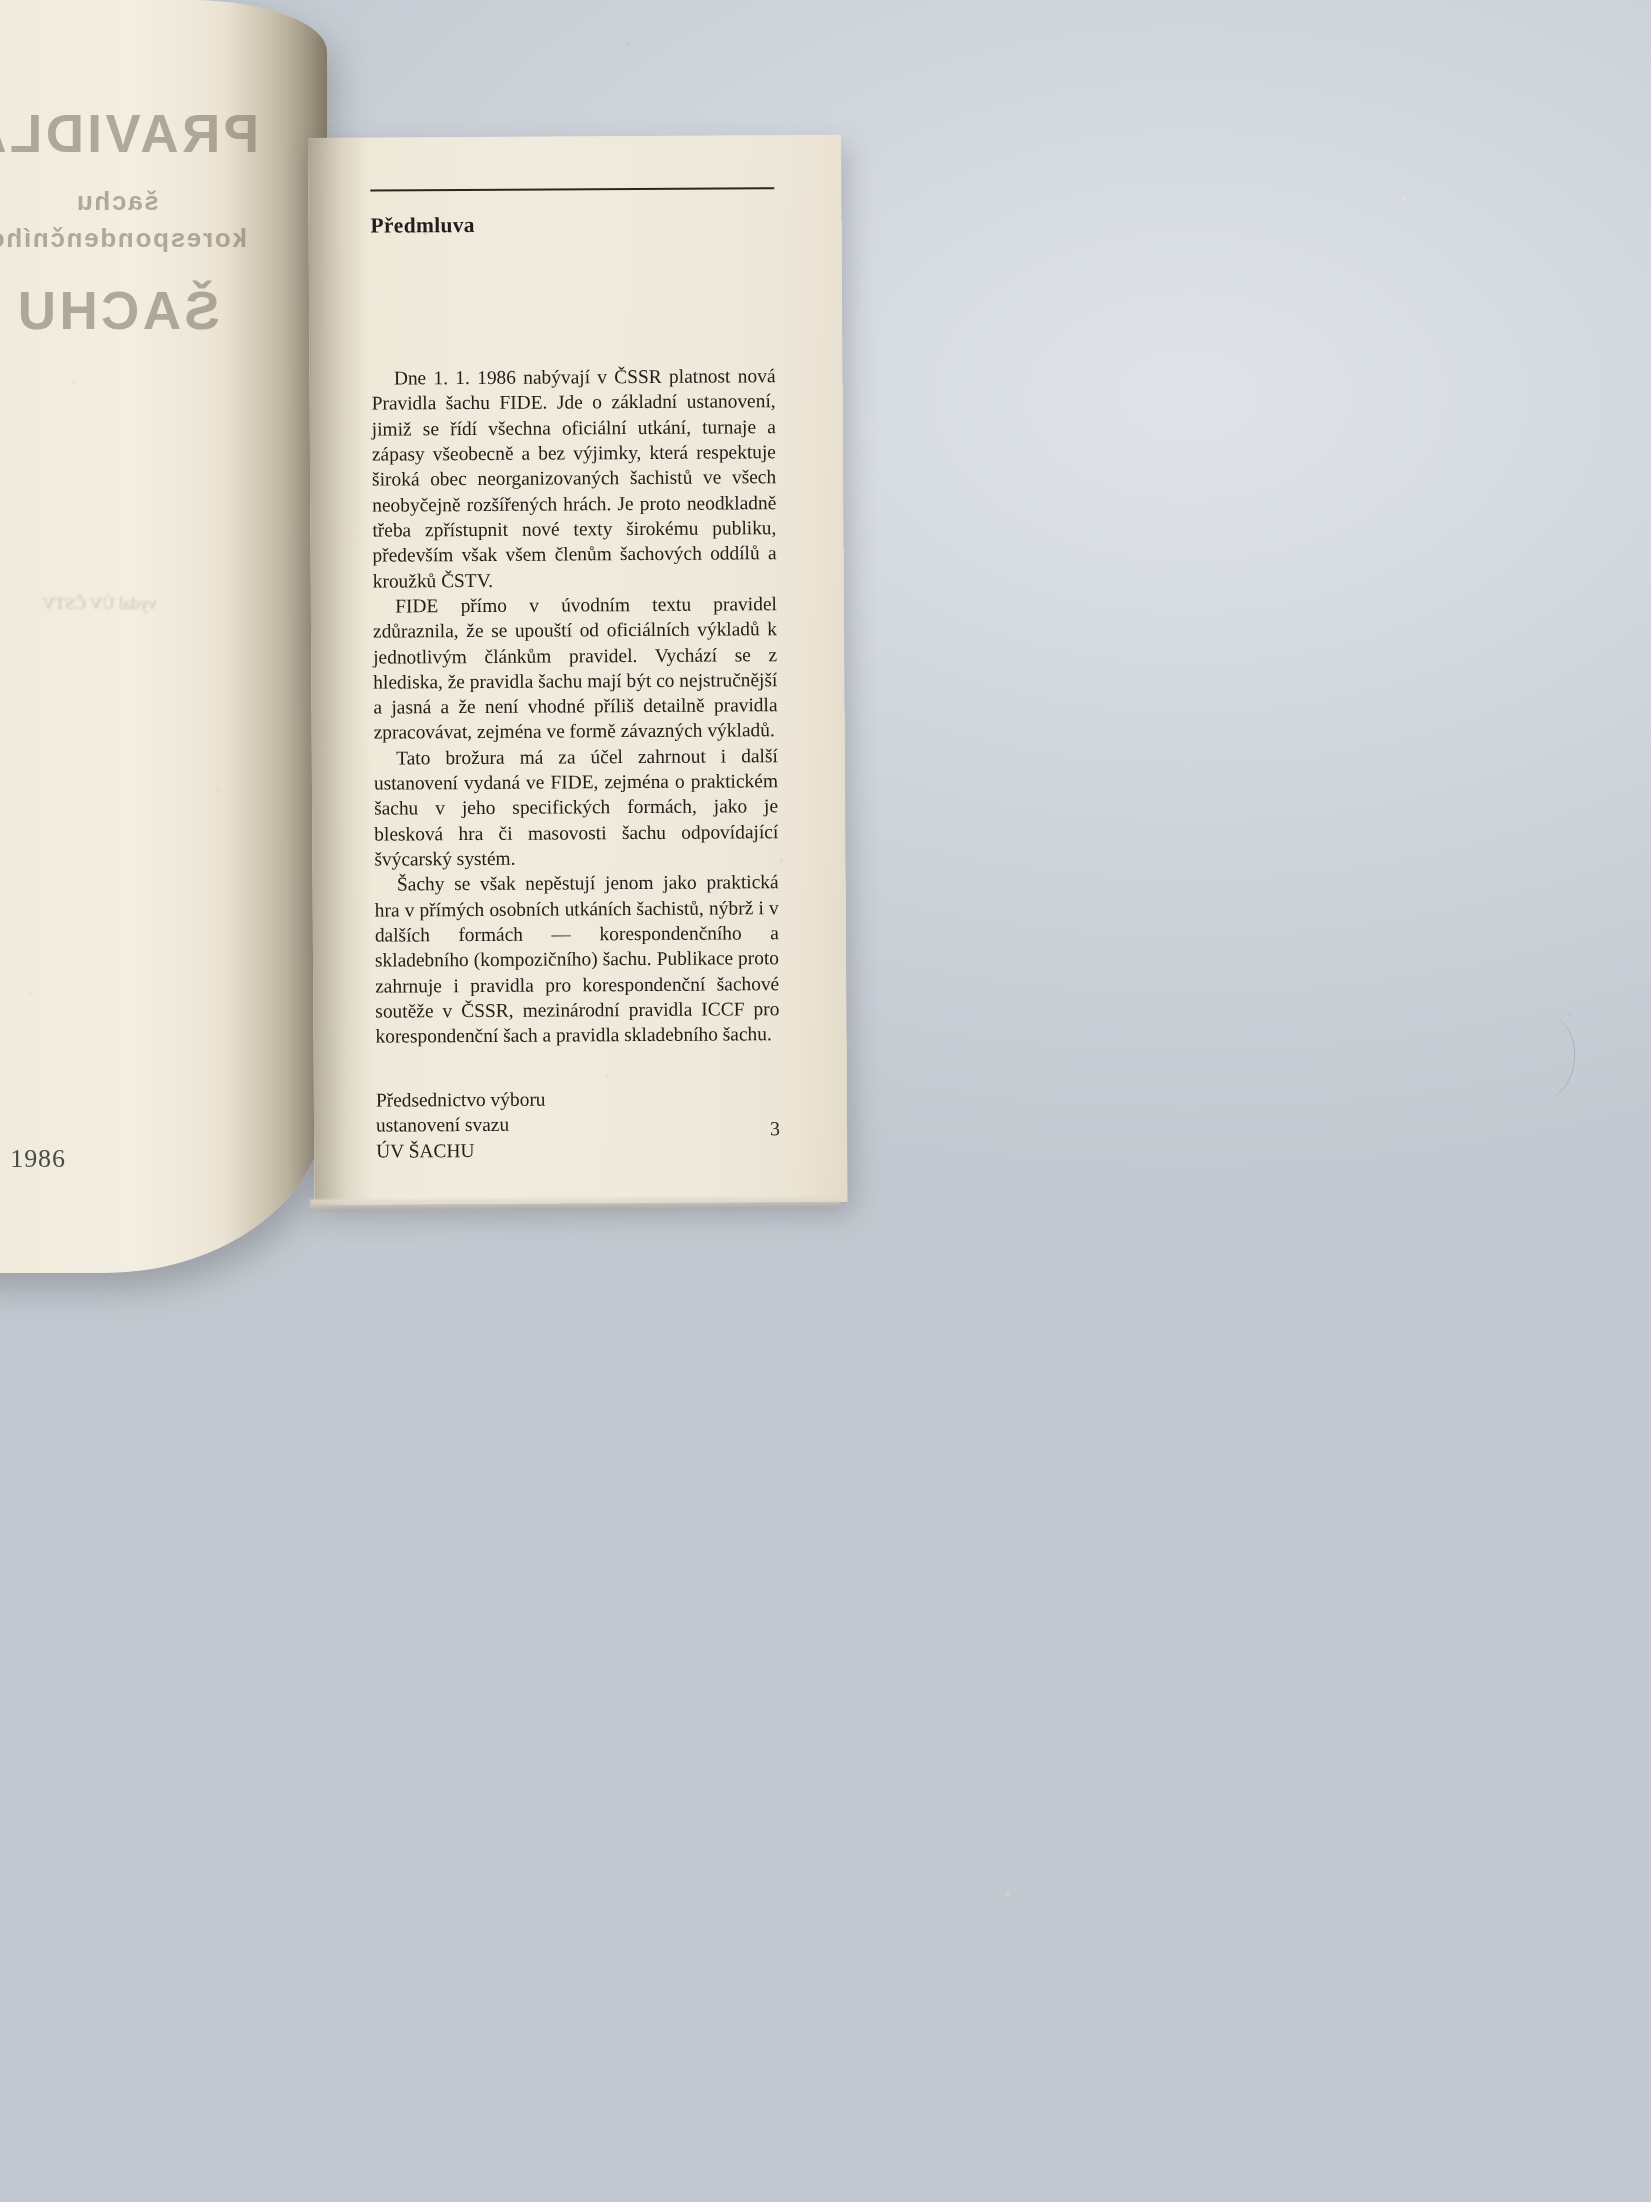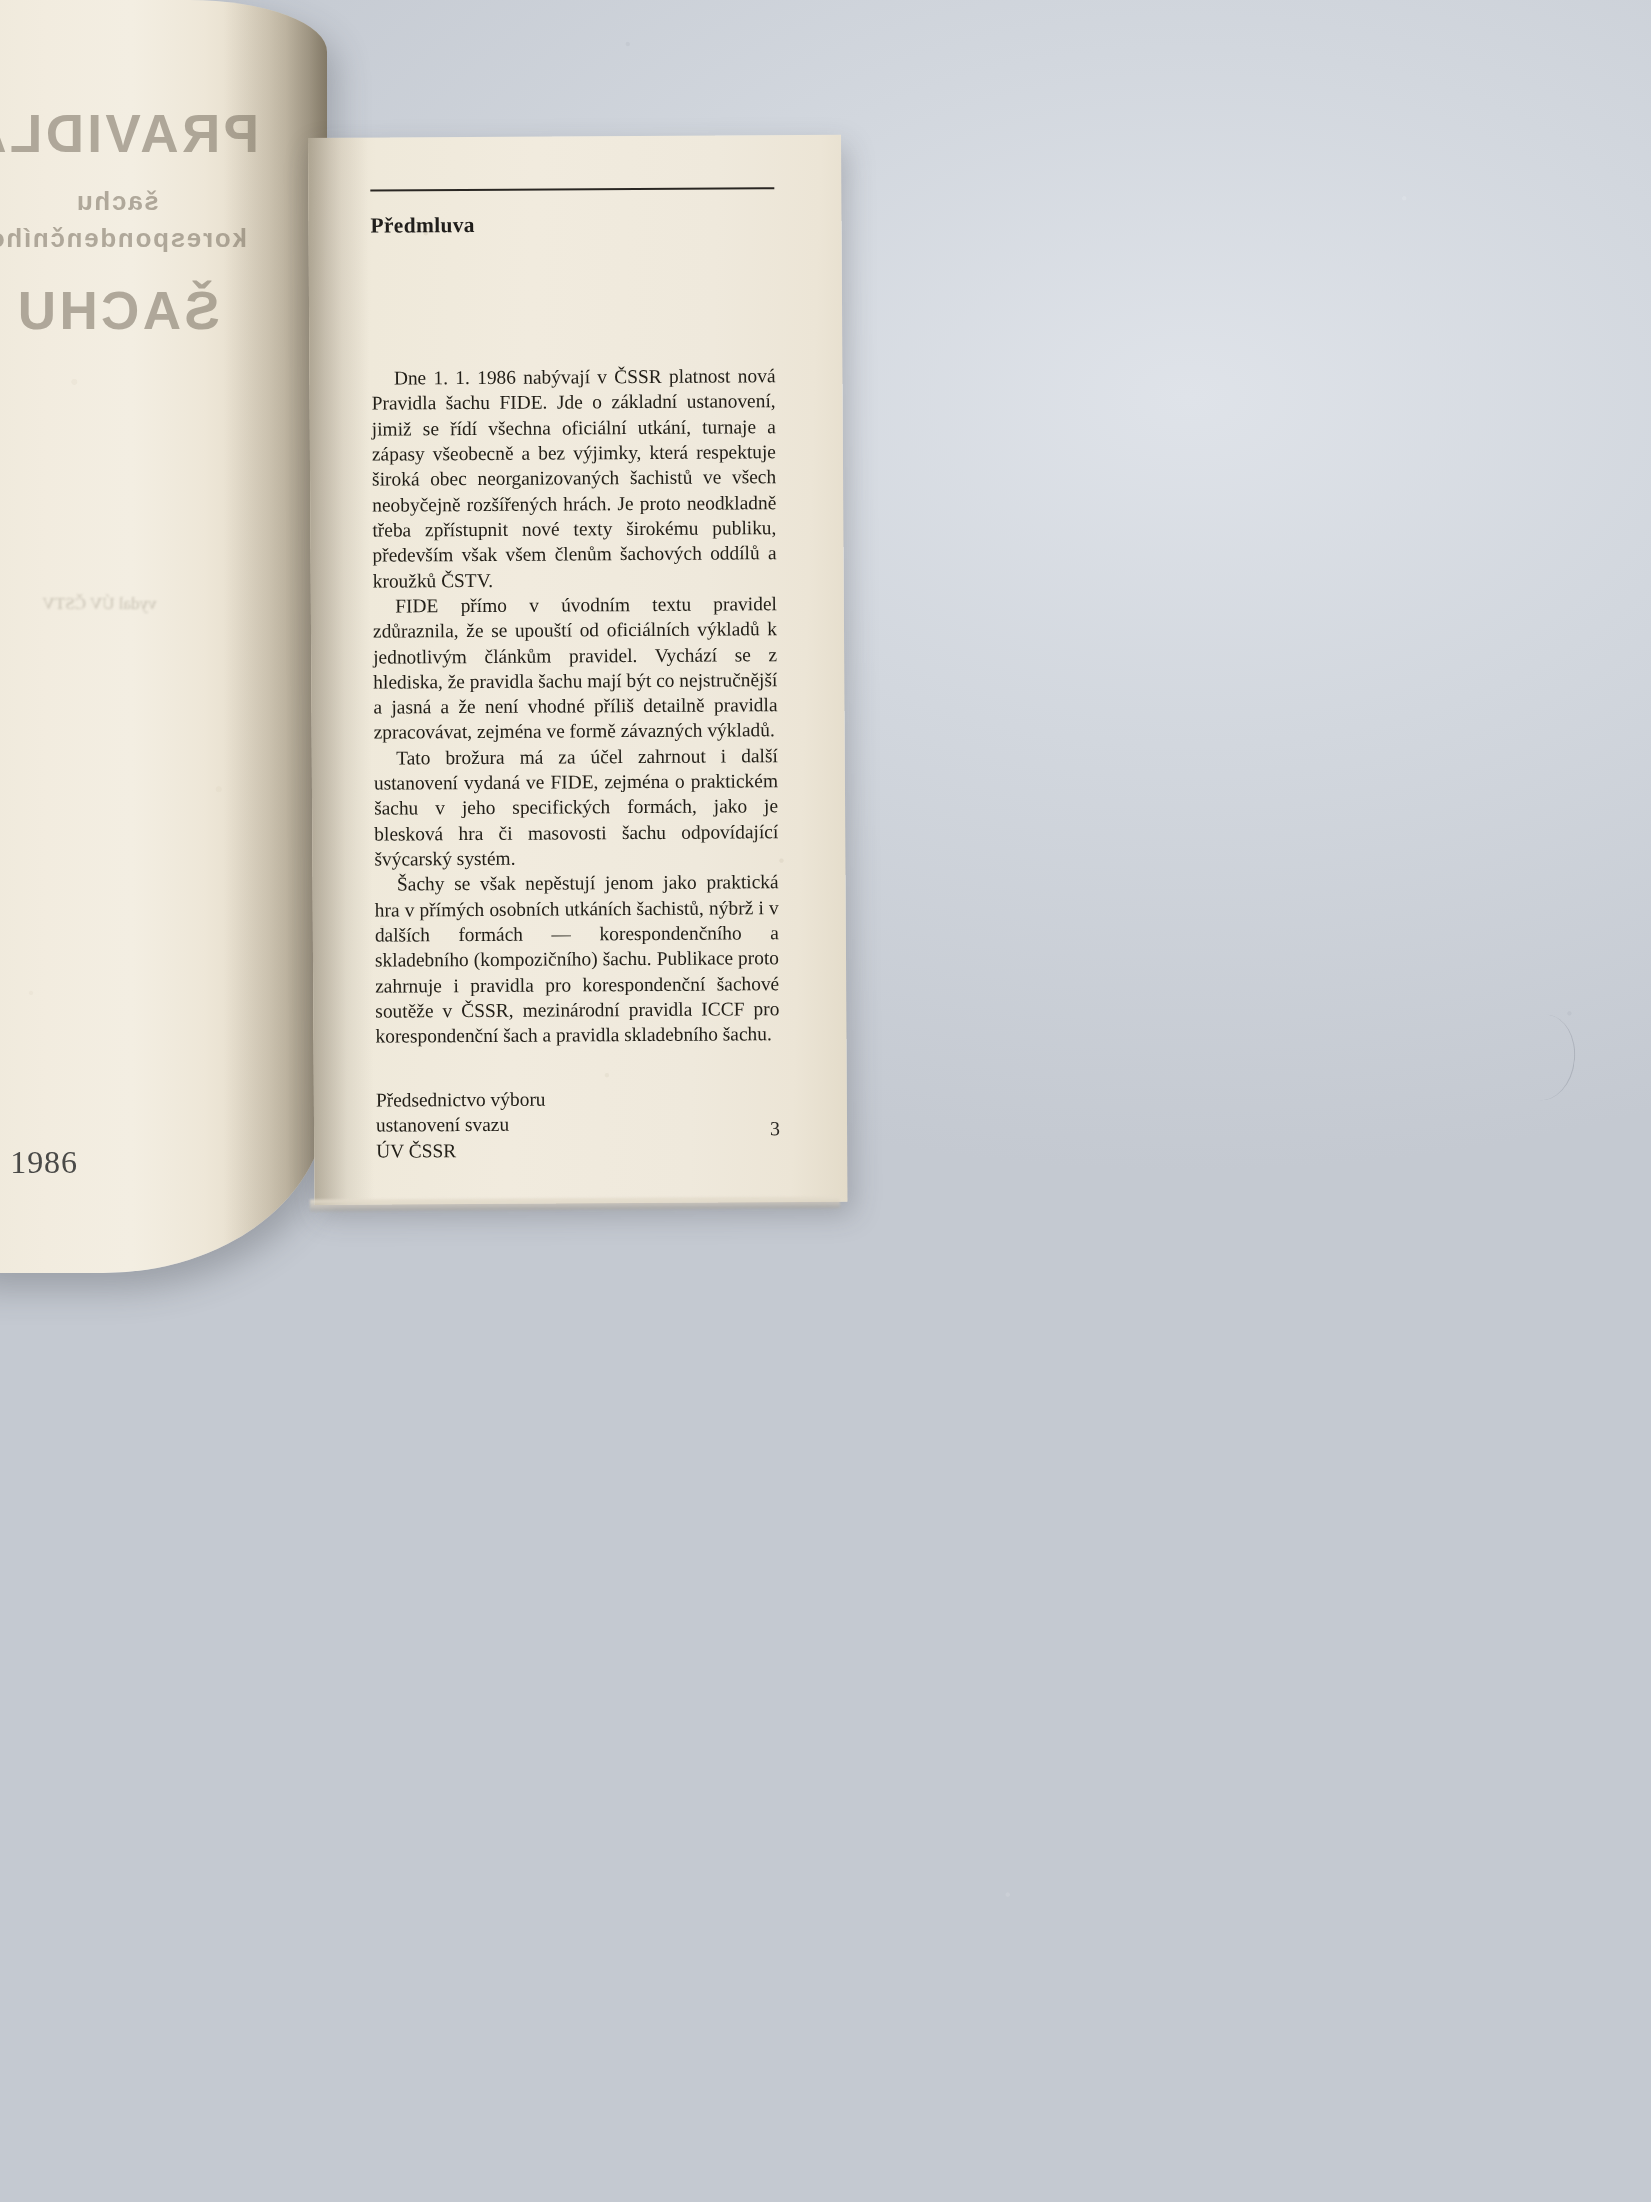--- a/index.html
+++ b/index.html
@@ -107,21 +107,21 @@
     color: rgba(140,132,116,.40);
     font-size: 17px;
     filter: blur(0.9px);
     text-align: center;
   }
   .year-mark {
     position: absolute;
     left: 10.3px;
     top: 1144px;
     font-family: "Liberation Serif", serif;
-    font-size: 32px;
+    font-size: 26px;
     color: #4a4a48;
     letter-spacing: 0.9px;
   }
 
   
   .right-page {
     position: absolute;
     left: 308px;
     top: 138px;
     width: 533px;
@@ -250,21 +250,21 @@
 
       <div class="body-copy">
         <p>Dne 1. 1. 1986 nabývají v ČSSR platnost nová Pravidla šachu FIDE. Jde o základní ustanovení, jimiž se řídí všechna oficiální utkání, turnaje a zápasy všeobecně a bez výjimky, která respektuje široká obec neorganizovaných šachistů ve všech neobyčejně rozšířených hrách. Je proto neodkladně třeba zpřístupnit nové texty širokému publiku, především však všem členům šachových oddílů a kroužků ČSTV.</p>
         <p>FIDE přímo v úvodním textu pravidel zdůraznila, že se upouští od oficiálních výkladů k jednotlivým článkům pravidel. Vychází se z hlediska, že pravidla šachu mají být co nejstručnější a jasná a že není vhodné příliš detailně pravidla zpracovávat, zejména ve formě závazných výkladů.</p>
         <p>Tato brožura má za účel zahrnout i další ustanovení vydaná ve FIDE, zejména o praktickém šachu v jeho specifických formách, jako je blesková hra či masovosti šachu odpovídající švýcarský systém.</p>
         <p>Šachy se však nepěstují jenom jako praktická hra v přímých osobních utkáních šachistů, nýbrž i v dalších formách — korespondenčního a skladebního (kompozičního) šachu. Publikace proto zahrnuje i pravidla pro korespondenční šachové soutěže v ČSSR, mezinárodní pravidla ICCF pro korespondenční šach a pravidla skladebního šachu.</p>
 
         <div class="signature">
           <div>Předsednictvo výboru</div>
           <div>ustanovení svazu</div>
-          <div>ÚV ČSSR</div>
+          <div>ÚV ŠACHU</div>
         </div>
       </div>
     </div>
 
     <div class="folio">3</div>
   </div>
 
   <div class="page-edge"></div>
 </div>
 

